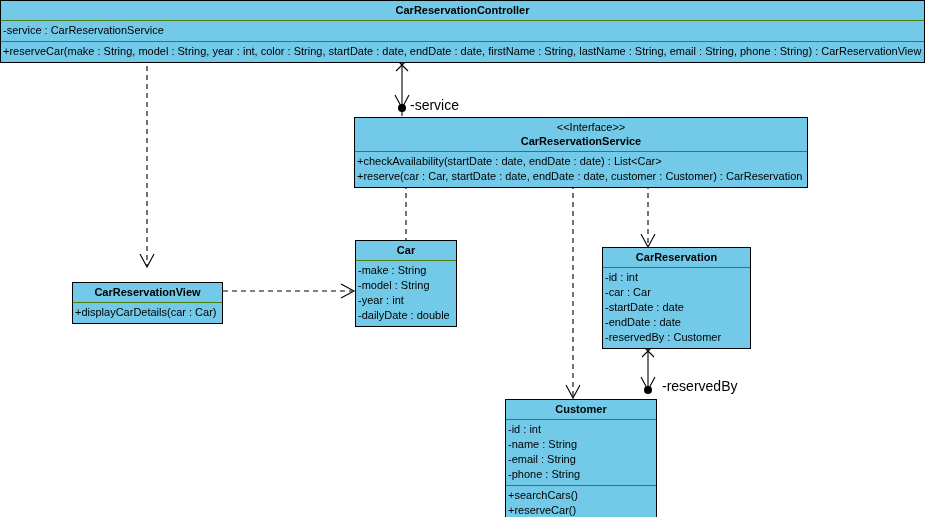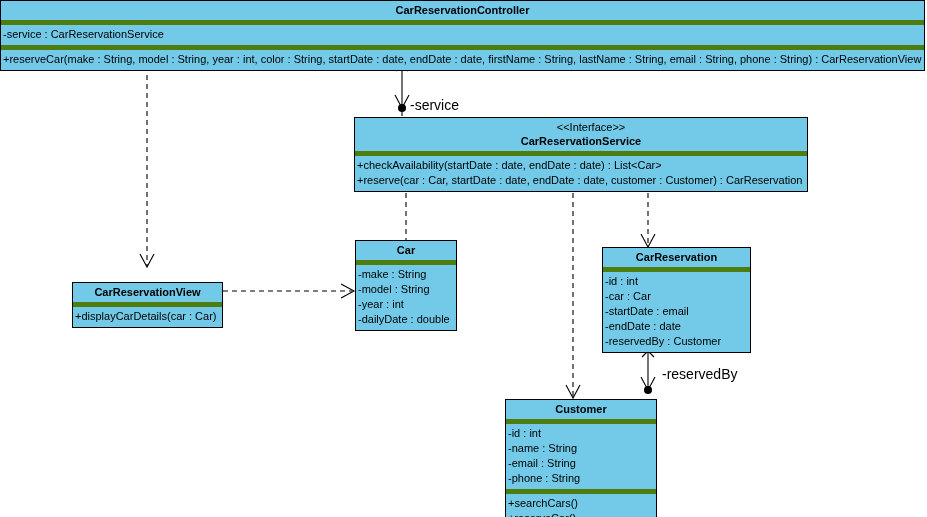--- a/index.html
+++ b/index.html
@@ -22,21 +22,21 @@
   
   .uml-class {
     position: absolute;
     box-sizing: border-box;
     background: #72cae8;
     border: 1px solid #000000;
     z-index: 5;
   }
   .uml-compartment {
     box-sizing: border-box;
-    border-bottom: 5px solid #4d7c0f;
+    border-bottom: 1px solid #4d7c0f;
   }
   .uml-compartment:last-child {
     border-bottom: none;
   }
   .uml-title {
     text-align: center;
     font-weight: bold;
     font-size: 11px;
     line-height: 14px;
     color: #000000;
@@ -149,21 +149,21 @@
 
     <g>
       <path class="solid-line" d="M 648 341 L 648 390"></path>
       <path class="cross" d="M 642 345 L 654 357 M 654 345 L 642 357"></path>
       <path class="open-head" d="M 641 377 L 648 390 L 655 377"></path>
       <circle class="dot-head" cx="648" cy="390" r="4"></circle>
     </g>
   </svg>
 
   <div class="edge-label" style="left:410px; top:99px;">-service</div>
-  <div class="edge-label" style="left:662px; top:368px;">-reservedBy</div>
+  <div class="edge-label" style="left:662px; top:380px;">-reservedBy</div>
 
   <div class="uml-class" style="left:0px; top:0px; width:925px;">
     <div class="uml-compartment">
       <div class="uml-title">CarReservationController</div>
     </div>
     <div class="uml-compartment members-pad">
       <div class="uml-member">-service : CarReservationService</div>
     </div>
     <div class="uml-compartment members-pad">
       <div class="uml-member">+reserveCar(make : String, model : String, year : int, color : String, startDate : date, endDate : date, firstName : String, lastName : String, email : String, phone : String) : CarReservationView</div>
@@ -202,21 +202,21 @@
     </div>
   </div>
 
   <div class="uml-class" style="left:602px; top:247px; width:149px;">
     <div class="uml-compartment">
       <div class="uml-title">CarReservation</div>
     </div>
     <div class="uml-compartment members-pad">
       <div class="uml-member">-id : int</div>
       <div class="uml-member">-car : Car</div>
-      <div class="uml-member">-startDate : email</div>
+      <div class="uml-member">-startDate : date</div>
       <div class="uml-member">-endDate : date</div>
       <div class="uml-member">-reservedBy : Customer</div>
     </div>
   </div>
 
   <div class="uml-class" style="left:505px; top:399px; width:152px;">
     <div class="uml-compartment">
       <div class="uml-title">Customer</div>
     </div>
     <div class="uml-compartment members-pad">

